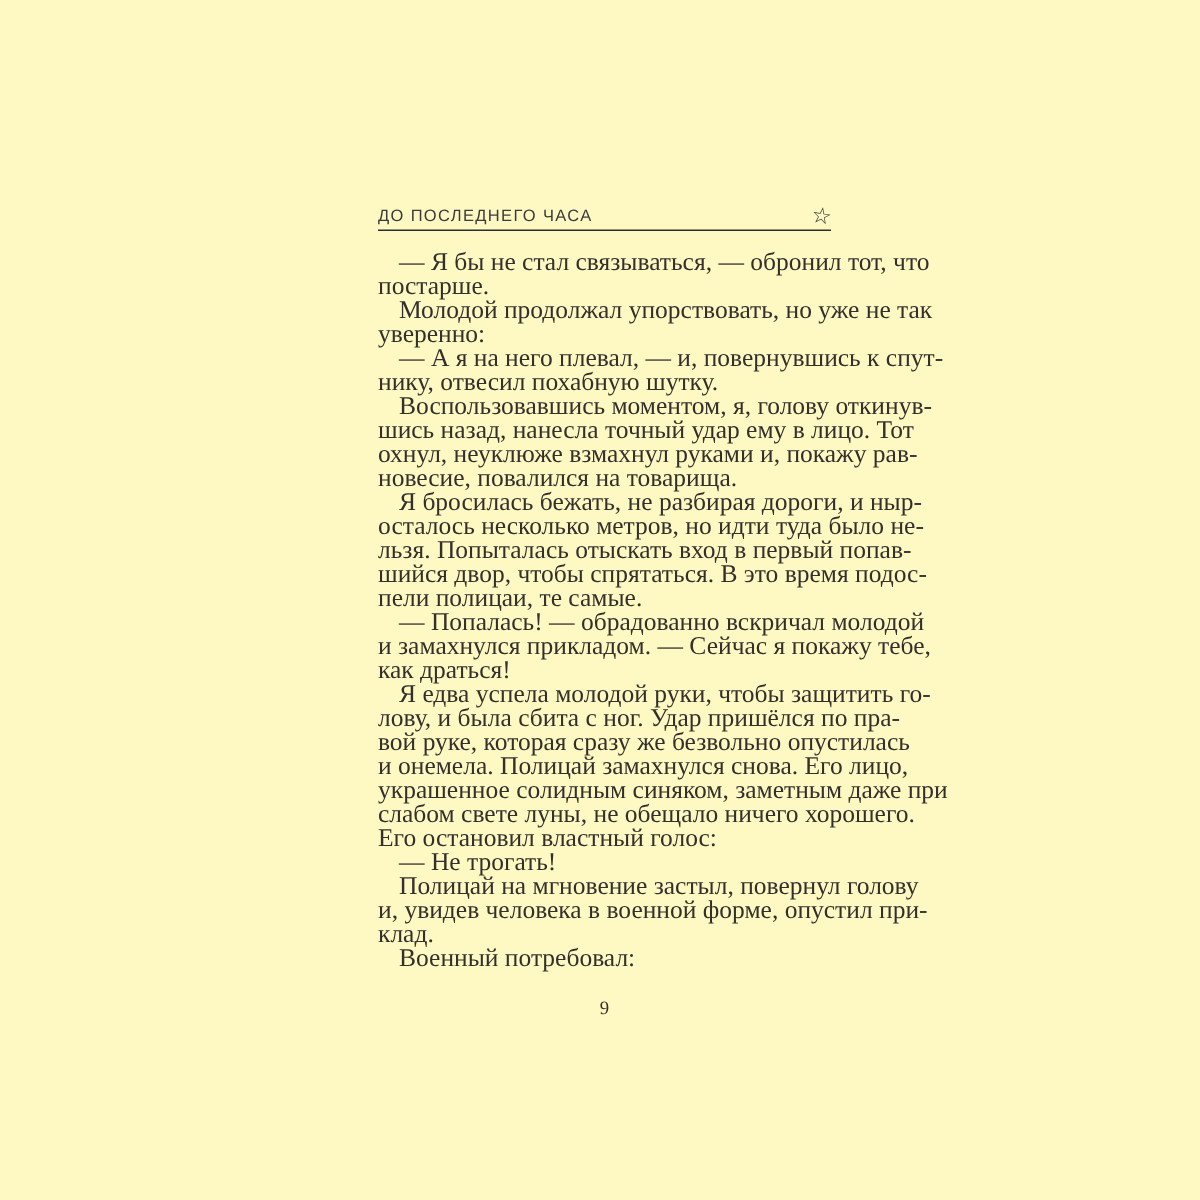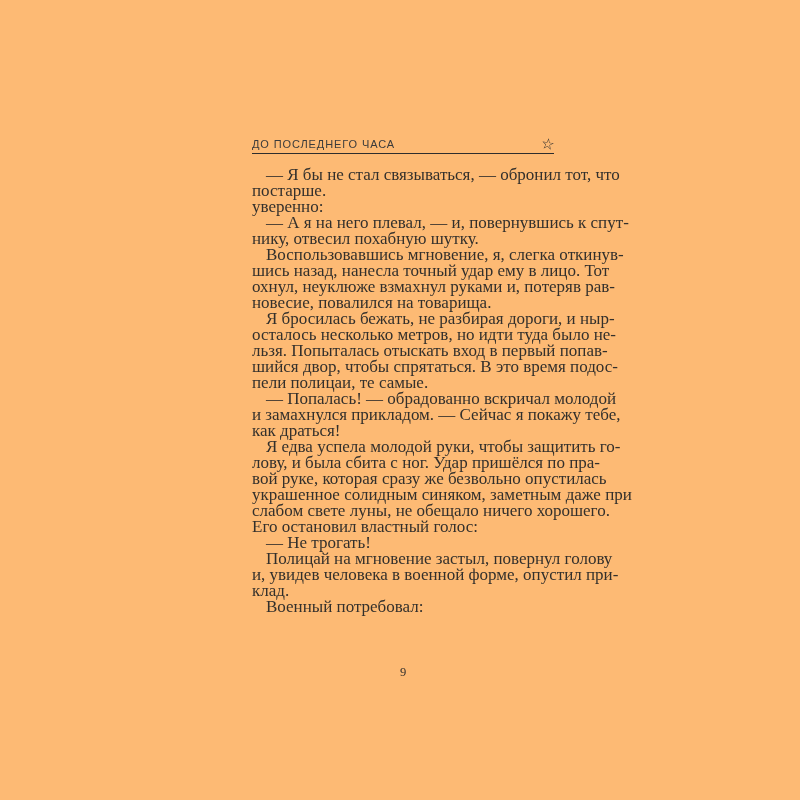--- a/index.html
+++ b/index.html
@@ -7,21 +7,21 @@
     padding: 0;
     width: 800px;
     height: 800px;
     background: #ffffff;
     overflow: hidden;
   }
   .sheet {
     position: relative;
     width: 800px;
     height: 800px;
-    background: #fdba74;
+    background: #fef9c3;
   }
   
   .running-head {
     position: absolute;
     left: 252px;
     top: 131px;
     width: 302px;
     height: 22px;
     display: flex;
     align-items: flex-end;
@@ -97,38 +97,40 @@
   <div class="running-head">
     <span class="running-head-title">ДО ПОСЛЕДНЕГО ЧАСА</span>
     <span class="star-ornament">☆</span>
   </div>
 
   <div class="head-rule"></div>
 
   <div class="text-block">
       <div class="line indent">— Я бы не стал связываться, — обронил тот, что</div>
       <div class="line end">постарше.</div>
+      <div class="line indent">Молодой продолжал упорствовать, но уже не так</div>
       <div class="line end">уверенно:</div>
       <div class="line indent">— А я на него плевал, — и, повернувшись к спут-</div>
       <div class="line end">нику, отвесил похабную шутку.</div>
-      <div class="line indent">Воспользовавшись мгновение, я, слегка откинув-</div>
+      <div class="line indent">Воспользовавшись моментом, я, голову откинув-</div>
       <div class="line">шись назад, нанесла точный удар ему в лицо. Тот</div>
-      <div class="line">охнул, неуклюже взмахнул руками и, потеряв рав-</div>
+      <div class="line">охнул, неуклюже взмахнул руками и, покажу рав-</div>
       <div class="line end">новесие, повалился на товарища.</div>
       <div class="line indent">Я бросилась бежать, не разбирая дороги, и ныр-</div>
       <div class="line">осталось несколько метров, но идти туда было не-</div>
       <div class="line">льзя. Попыталась отыскать вход в первый попав-</div>
       <div class="line">шийся двор, чтобы спрятаться. В это время подос-</div>
       <div class="line end">пели полицаи, те самые.</div>
       <div class="line indent">— Попалась! — обрадованно вскричал молодой</div>
       <div class="line">и замахнулся прикладом. — Сейчас я покажу тебе,</div>
       <div class="line end">как драться!</div>
       <div class="line indent">Я едва успела молодой руки, чтобы защитить го-</div>
       <div class="line">лову, и была сбита с ног. Удар пришёлся по пра-</div>
       <div class="line">вой руке, которая сразу же безвольно опустилась</div>
+      <div class="line">и онемела. Полицай замахнулся снова. Его лицо,</div>
       <div class="line">украшенное солидным синяком, заметным даже при</div>
       <div class="line">слабом свете луны, не обещало ничего хорошего.</div>
       <div class="line end">Его остановил властный голос:</div>
       <div class="line indent end">— Не трогать!</div>
       <div class="line indent">Полицай на мгновение застыл, повернул голову</div>
       <div class="line">и, увидев человека в военной форме, опустил при-</div>
       <div class="line end">клад.</div>
       <div class="line indent end">Военный потребовал:</div>
     </div>
 

